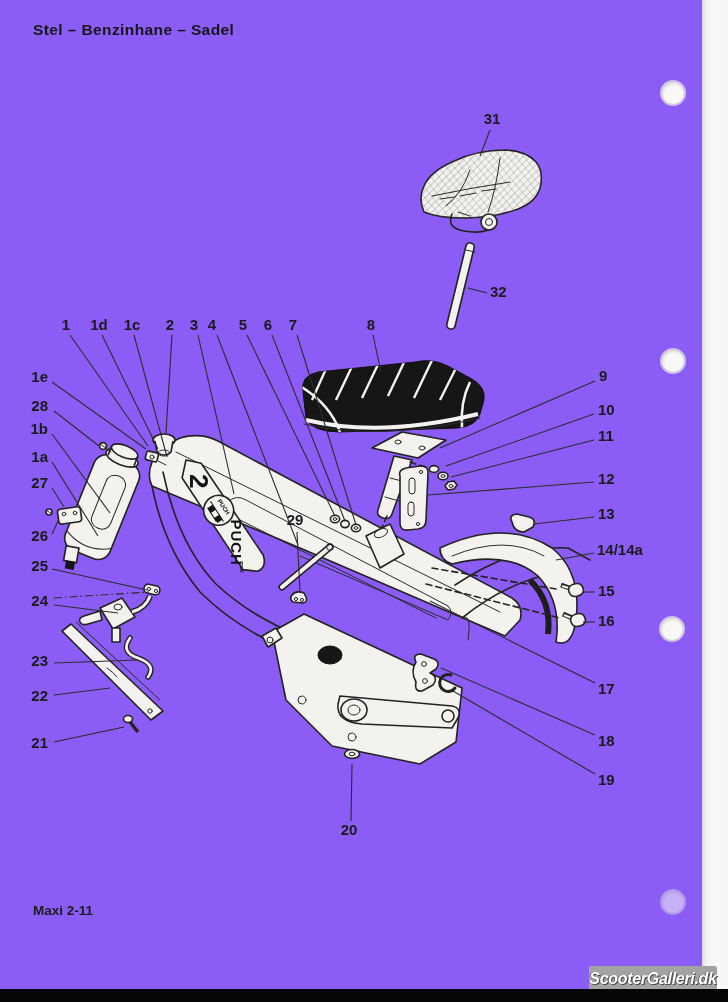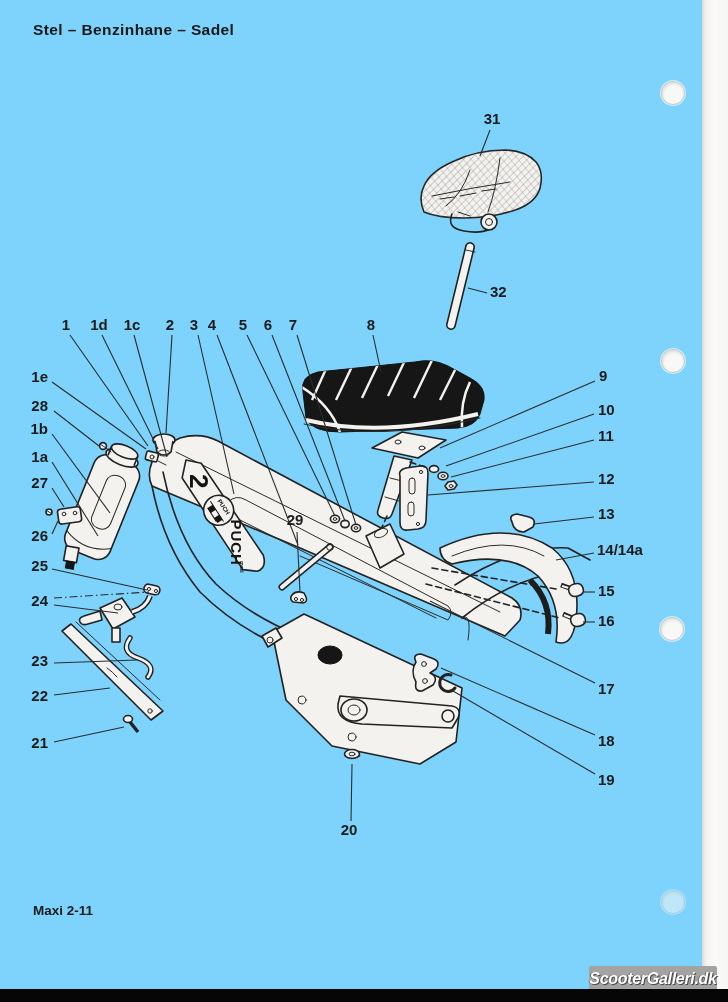--- a/index.html
+++ b/index.html
@@ -1,19 +1,19 @@
 <!DOCTYPE html>
 <html><head>
 <meta charset="utf-8">
 <style>
   html,body{margin:0;padding:0;}
   body{width:728px;height:1002px;position:relative;background:#e9e8e5;
        font-family:"Liberation Sans",sans-serif;overflow:hidden;}
   .page{position:absolute;left:0;top:0;width:728px;height:1002px;
-        background:#7dd3fc;}
+        background:#8b5cf6;}
   .edge-strip{position:absolute;left:702px;top:0;width:26px;height:1002px;
         background:linear-gradient(90deg,#dcdad6 0px,#f3f2f0 4px,#fafaf8 12px,#f6f6f4 100%);}
   .page-title{position:absolute;left:33px;top:21px;
         font-weight:bold;font-size:15.5px;letter-spacing:.4px;color:#171717;}
   .page-footer{position:absolute;left:33px;top:903px;
         font-weight:bold;font-size:13.5px;color:#1c1c1c;}
   .punch-hole{position:absolute;width:22px;height:22px;border-radius:50%;
         background:#f8f8f6;border:1.5px solid #c9c6c1;
         box-shadow:inset 1px 2px 3px rgba(0,0,0,.10), 0 0 0 1px rgba(255,255,255,.6);}
   .punch-hole.faint{opacity:.55;}

